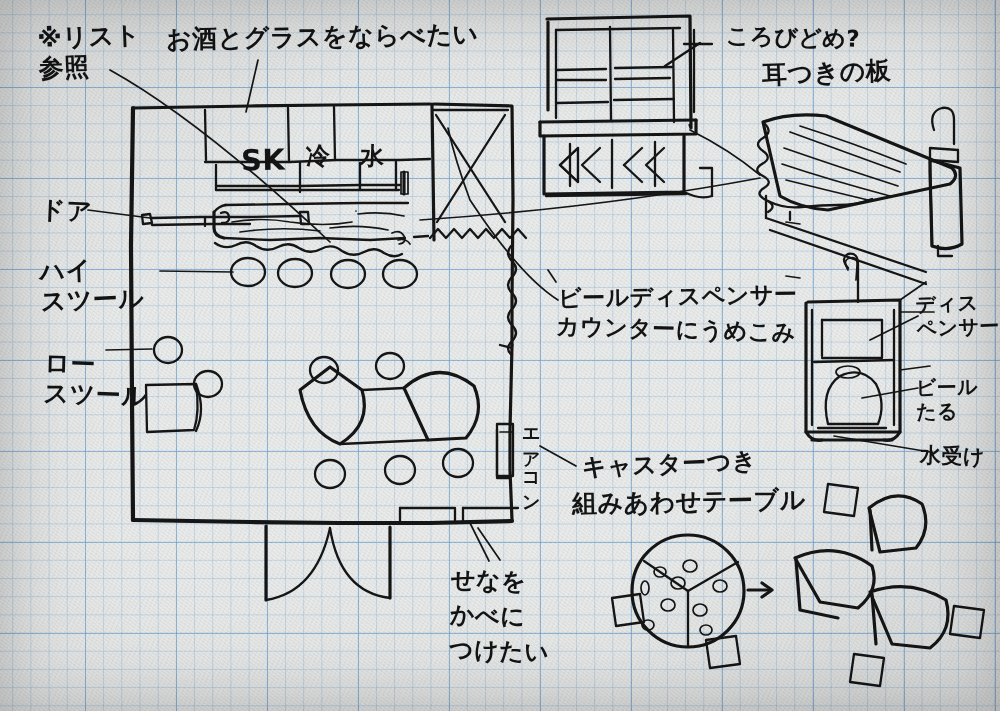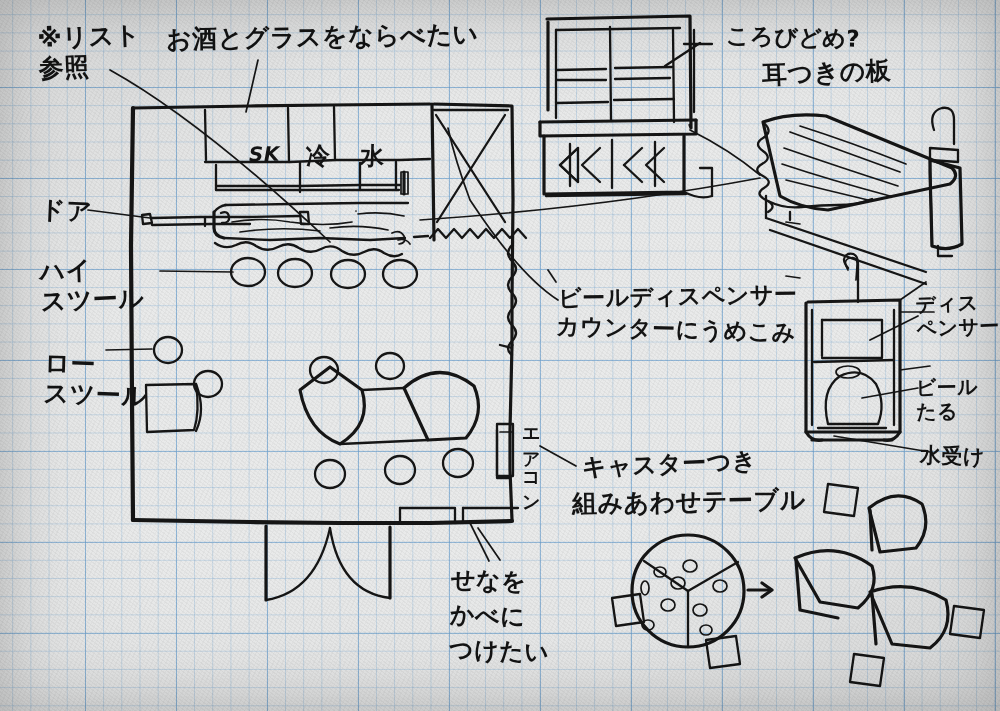--- a/index.html
+++ b/index.html
@@ -343,21 +343,21 @@
   <div class="hand sk1" style="left:762px;top:58px;font-size:25px;">耳つきの板</div>
 
   <div class="hand sk4" style="left:40px;top:196px;font-size:25px;">ドア</div>
 
   <div class="hand sk1" style="left:40px;top:255px;font-size:25px;">ハイ
 スツール</div>
 
   <div class="hand sk2" style="left:44px;top:350px;font-size:25px;">ロー
 スツール</div>
 
-  <div class="hand sk3" style="left:249px;top:143px;font-size:20px;font-style:italic;">SK</div>
+  <div class="hand sk3" style="left:241px;top:143px;font-size:29px;">SK</div>
   <div class="hand sk1" style="left:306px;top:142px;font-size:24px;">冷</div>
   <div class="hand sk2" style="left:360px;top:142px;font-size:24px;">水</div>
 
   <div class="hand sk3" style="left:558px;top:283px;font-size:23px;">ビールディスペンサー</div>
   <div class="hand sk2" style="left:556px;top:316px;font-size:23px;">カウンターにうめこみ</div>
 
   <div class="hand vert" style="left:521px;top:418px;font-size:18px;">エアコン</div>
 
   <div class="hand sk1" style="left:582px;top:450px;font-size:24px;">キャスターつき</div>
   <div class="hand sk3" style="left:572px;top:487px;font-size:25px;">組みあわせテーブル</div>

